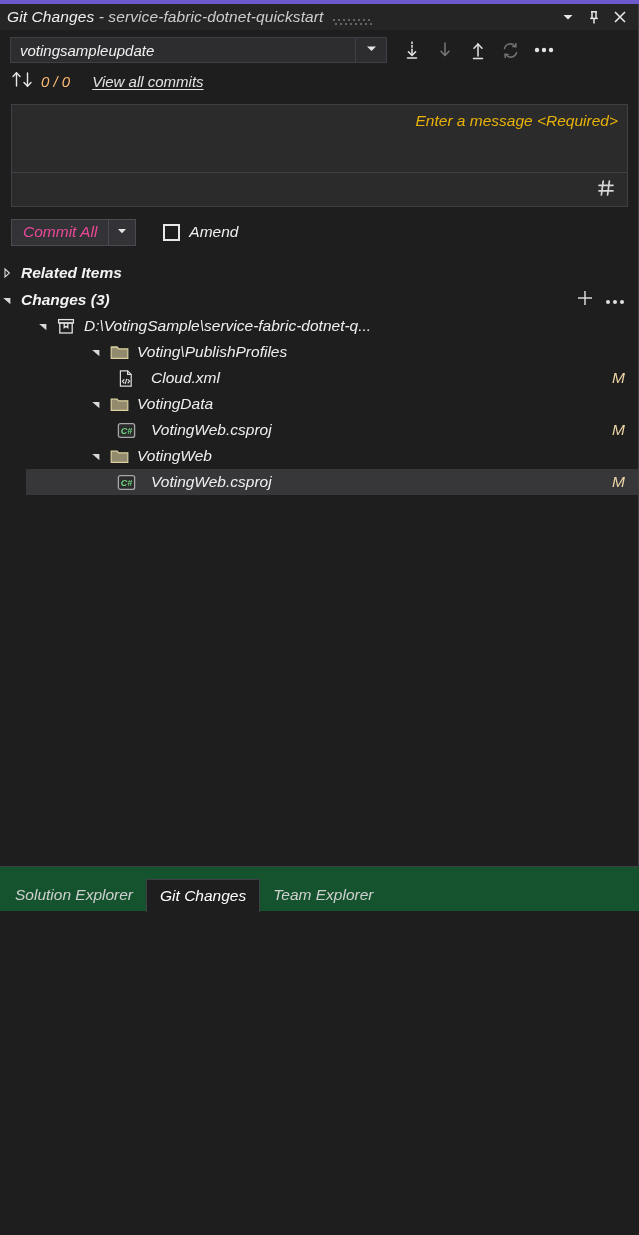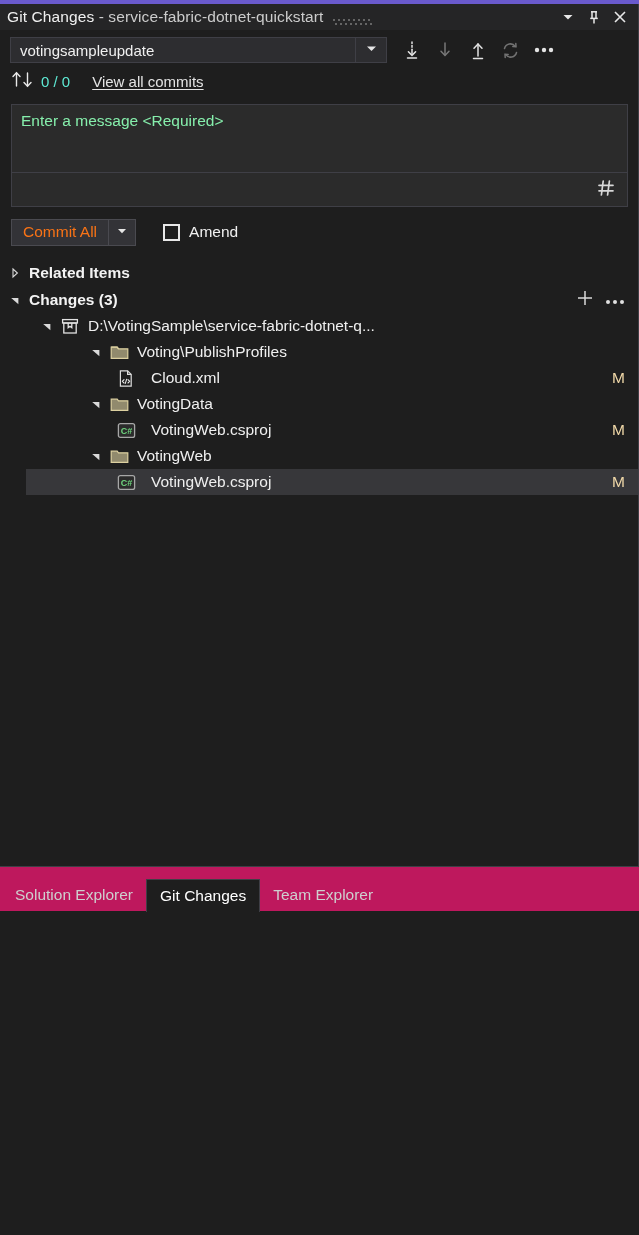--- a/index.html
+++ b/index.html
@@ -16,20 +16,21 @@
     -webkit-font-smoothing: antialiased;
   }
 
   #app {
     position: relative;
     width: 639px;
     height: 911px;
     background: #1e1e1e;
     display: flex;
     flex-direction: column;
+    font-style: italic;
   }
 
   
   .accent-bar {
     height: 4px;
     width: 100%;
     background: #6a5acd;
     flex: 0 0 auto;
   }
 
@@ -125,21 +126,21 @@
     flex: 0 0 auto;
     height: 28px;
     display: flex;
     align-items: center;
     padding-left: 11px;
     margin-top: 1px;
   }
   .sync-arrows { display: flex; align-items: center; color: #e9e9e9; }
   .sync-count {
     font-size: 15px;
-    color: #5eead4;
+    color: #fdba74;
     margin-left: 8px;
     white-space: nowrap;
   }
   .view-all-link {
     margin-left: 22px;
     font-size: 15px;
     color: #e4e4e4;
     text-decoration: underline;
     text-underline-offset: 2px;
     white-space: nowrap;
@@ -149,23 +150,24 @@
   .msg-wrap {
     flex: 0 0 auto;
     margin: 9px 11px 0 11px;
     border: 1px solid #3f3f46;
     background: #2b2b2b;
   }
   .msg-area {
     height: 68px;
     padding: 7px 9px 0 9px;
     font-size: 15.5px;
-    color: #86efac;
+    color: #eab308;
     border-bottom: 1px solid #3f3f46;
     box-sizing: border-box;
+    text-align: right;
   }
   .msg-extra {
     height: 33px;
     display: flex;
     align-items: center;
     justify-content: flex-end;
     padding-right: 8px;
   }
   .hash-btn {
     width: 26px;
@@ -189,21 +191,21 @@
     height: 27px;
     background: #333337;
     border: 1px solid #4a4a50;
     display: flex;
     align-items: center;
     box-sizing: border-box;
   }
   .commit-btn .lbl {
     padding: 0 11px;
     font-size: 15.5px;
-    color: #f97316;
+    color: #ec4899;
     white-space: nowrap;
   }
   .commit-btn .split {
     width: 26px;
     height: 25px;
     border-left: 1px solid #4a4a50;
     display: flex;
     align-items: center;
     justify-content: center;
     color: #e6e6e6;
@@ -290,43 +292,43 @@
     color: #e3e3e3;
   }
   .status-m {
     margin-left: auto;
     padding-right: 14px;
     font-size: 15.5px;
     color: #f0d8a8;
   }
 
   
-  .ind-0 { padding-left: 8px; }
-  .ind-1 { padding-left: 20px; margin-left: 20px; }
+  .ind-0 { }
+  .ind-1 { padding-left: 36px; }
   .ind-2 { padding-left: 89px; }
   .ind-3 { padding-left: 110px; gap: 7px; }
 
   
   .ico {
     width: 20px;
     height: 18px;
     flex: 0 0 auto;
     margin-left: 6px;
     display: flex;
     align-items: center;
     justify-content: center;
   }
   .ico svg { display: block; }
 
   
   .bottom {
     flex: 0 0 auto;
     height: 44px;
     border-top: 1px solid #3f3f46;
-    background: #be185d;
+    background: #14532d;
     display: flex;
     align-items: flex-end;
     padding-left: 2px;
   }
   .tab {
     height: 33px;
     display: flex;
     align-items: center;
     padding: 0 13px;
     font-size: 15.5px;

